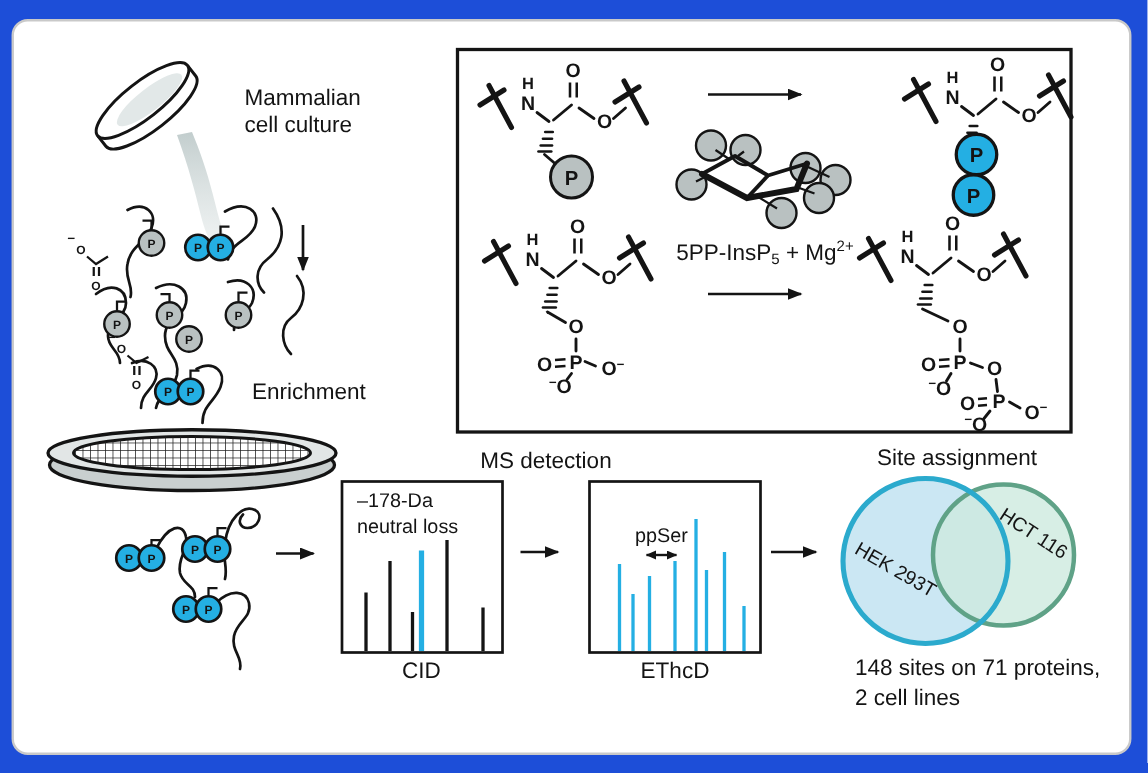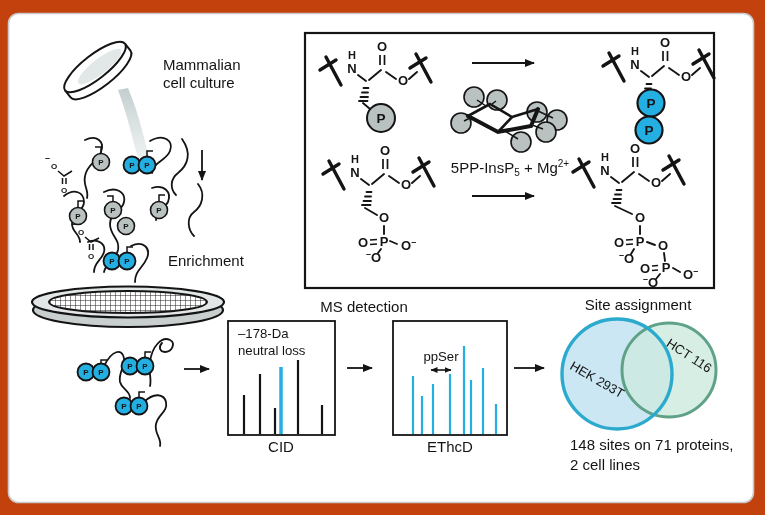--- a/index.html
+++ b/index.html
@@ -2,21 +2,21 @@
 <html style="--ink: #141414; --accent: #24AFE3; --gray-fill: #B9C1C1; --venn-left-stroke: #2BAACD; --venn-left-fill: #CBE7F3; --venn-right-stroke: #5FA287; --venn-right-fill: #CDEADF; --frame: #C9C9C9;"><head>
 <meta charset="utf-8">
 <style>
   :root{
     --ink:#141414; --accent:#24AFE3; --gray-fill:#B9C1C1;
     --venn-left-stroke:#2BAACD; --venn-left-fill:#CBE7F3;
     --venn-right-stroke:#5FA287; --venn-right-fill:#CDEADF;
     --frame:#C9C9C9;
   }
   html,body{margin:0;padding:0;background:#fff;}
-  .stage{width:765px;height:515px;position:relative;background:#c2410c;}
+  .stage{width:765px;height:515px;position:relative;background:#1d4ed8;}
   svg{display:block;}
   text{font-family:"Liberation Sans","DejaVu Sans",sans-serif;fill:var(--ink);}
   .lbl{font-size:15px;}
   .note{font-size:13.2px;}
   .venn-lbl{font-size:13px;}
   .atom{font-size:13px;font-weight:600;}
   .atomH{font-size:11px;font-weight:600;}
   .chg{font-size:9px;font-weight:600;}
   .pbig{font-size:13.5px;font-weight:600;text-anchor:middle;}
   .psmall{font-size:8px;font-weight:700;text-anchor:middle;}

